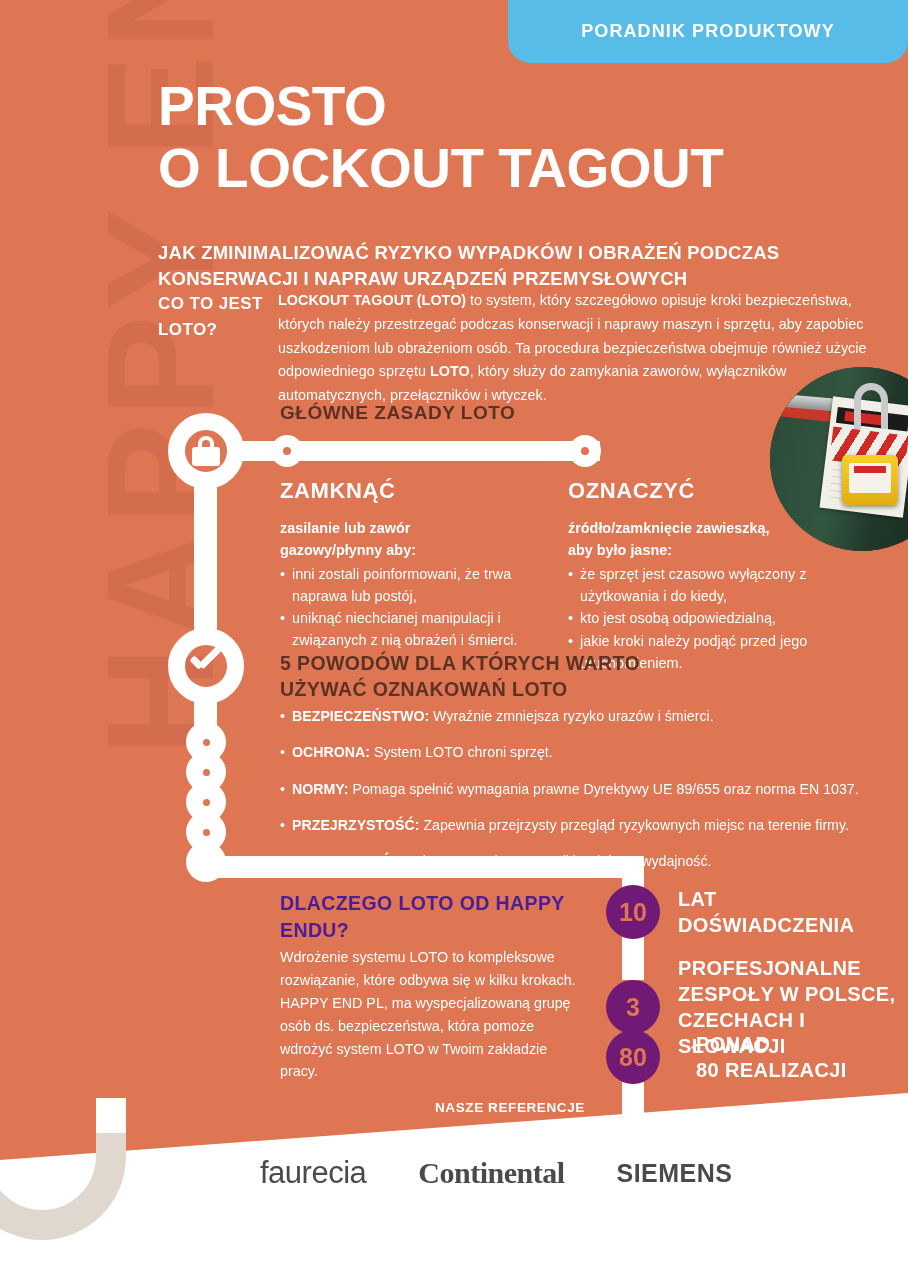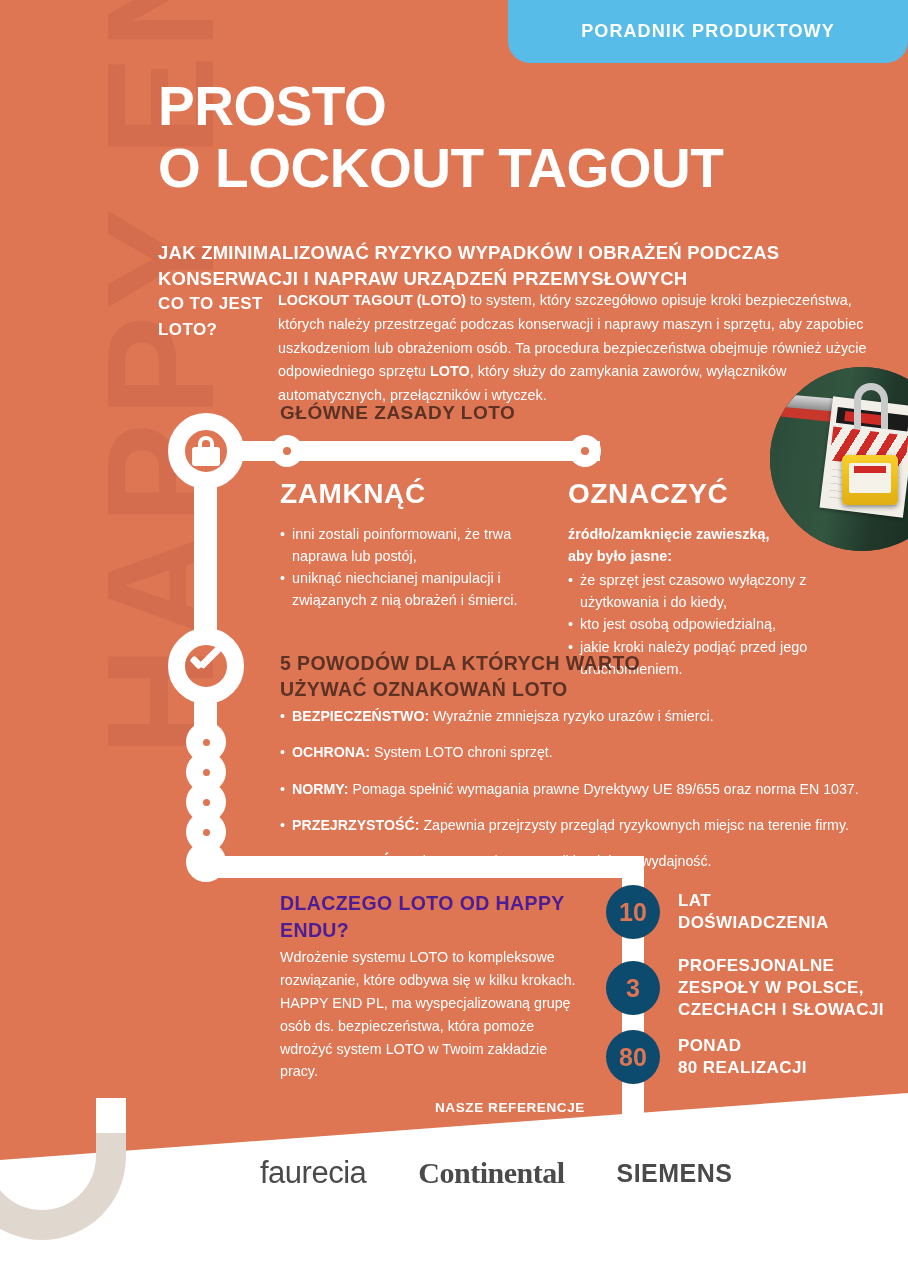--- a/index.html
+++ b/index.html
@@ -195,21 +195,21 @@
   .ss-2 { top: 1000px; height: 40px; }
   .ss-3 { top: 1065px; height: 55px; }
 
   
   .h-zasady {
     position: absolute; left: 280px; top: 402px;
     color: #5C3225; font-weight: bold; font-size: 19px; letter-spacing: 0.5px;
   }
   .col { position: absolute; color: #fff; }
   .col h3 {
-    font-size: 28px; font-weight: bold; letter-spacing: 0.6px; margin-bottom: 14px;
+    font-size: 22px; font-weight: bold; letter-spacing: 0.6px; margin-bottom: 14px;
   }
   .col .lead { font-size: 14.4px; font-weight: bold; line-height: 1.5; }
   .col ul { list-style: none; margin-top: 3px; }
   .col li {
     font-size: 14.4px; line-height: 1.5; padding-left: 12px; position: relative;
     margin-bottom: 1px;
   }
   .col li:before {
     content: "•"; position: absolute; left: 0; top: 0;
   }
@@ -238,31 +238,31 @@
     letter-spacing: 0.4px;
   }
   .p-dlaczego {
     position: absolute; left: 280px; top: 946px; width: 300px;
     color: #fff; font-size: 14.3px; line-height: 1.6;
   }
 
   
   .stat { position: absolute; display: flex; align-items: center; }
   .stat .circle {
-    width: 54px; height: 54px; border-radius: 50%; background: #0c4a6e;
+    width: 54px; height: 54px; border-radius: 50%; background: #701a75;
     display: flex; align-items: center; justify-content: center;
     color: #DE7553; font-weight: bold; font-size: 25px; flex: 0 0 auto;
   }
   .stat .txt {
-    margin-left: 18px; color: #fff; font-weight: bold; font-size: 17px;
+    margin-left: 18px; color: #fff; font-weight: bold; font-size: 20px;
     line-height: 1.3; letter-spacing: 0.4px; white-space: pre-line;
   }
   .stat-1 { left: 606px; top: 885px; }
   .stat-2 { left: 606px; top: 955px; }
-  .stat-3 { left: 606px; top: 1030px; }
+  .stat-3 { left: 606px; top: 1030px; gap: 18px; }
 
   .referencje {
     position: absolute; left: 428px; top: 1100px;
     color: #fff; font-weight: bold; font-size: 13.5px; letter-spacing: 0.6px; padding-left: 7px;
   }
 
   
   .logomark {
     position: absolute; left: -42px; top: 1098px;
     width: 168px; height: 142px;
@@ -363,20 +363,22 @@
   <div class="bracket-h"></div>
   <div class="bracket-v"></div>
   <div class="stat-stem ss-1"></div>
   <div class="stat-stem ss-2"></div>
   <div class="stat-stem ss-3"></div>
 
   <div class="h-zasady">GŁÓWNE ZASADY LOTO</div>
 
   <div class="col col-left">
     <h3>ZAMKNĄĆ</h3>
+    <div class="lead" style="white-space:pre-line">zasilanie lub zawór
+gazowy/płynny aby:</div>
     <ul>
         <li>inni zostali poinformowani, że trwa naprawa lub postój,</li>
         <li>uniknąć niechcianej manipulacji i związanych z nią obrażeń i śmierci.</li>
       </ul>
   </div>
 
   <div class="col col-right">
     <h3>OZNACZYĆ</h3>
     <div class="lead" style="white-space:pre-line">źródło/zamknięcie zawieszką,
 aby było jasne:</div>

